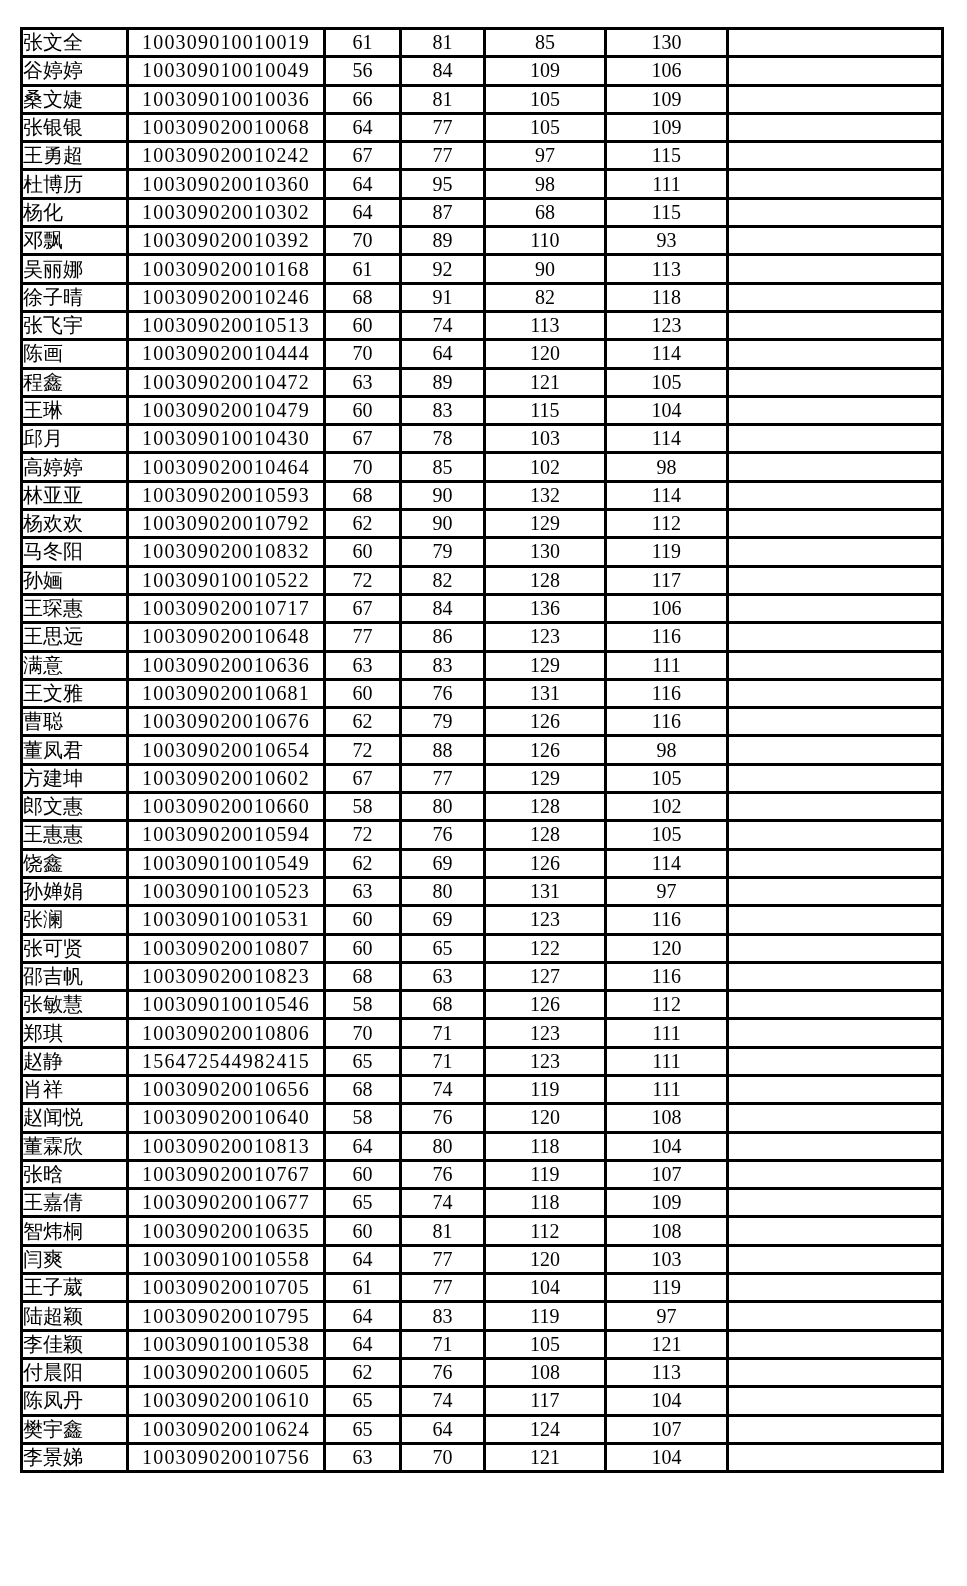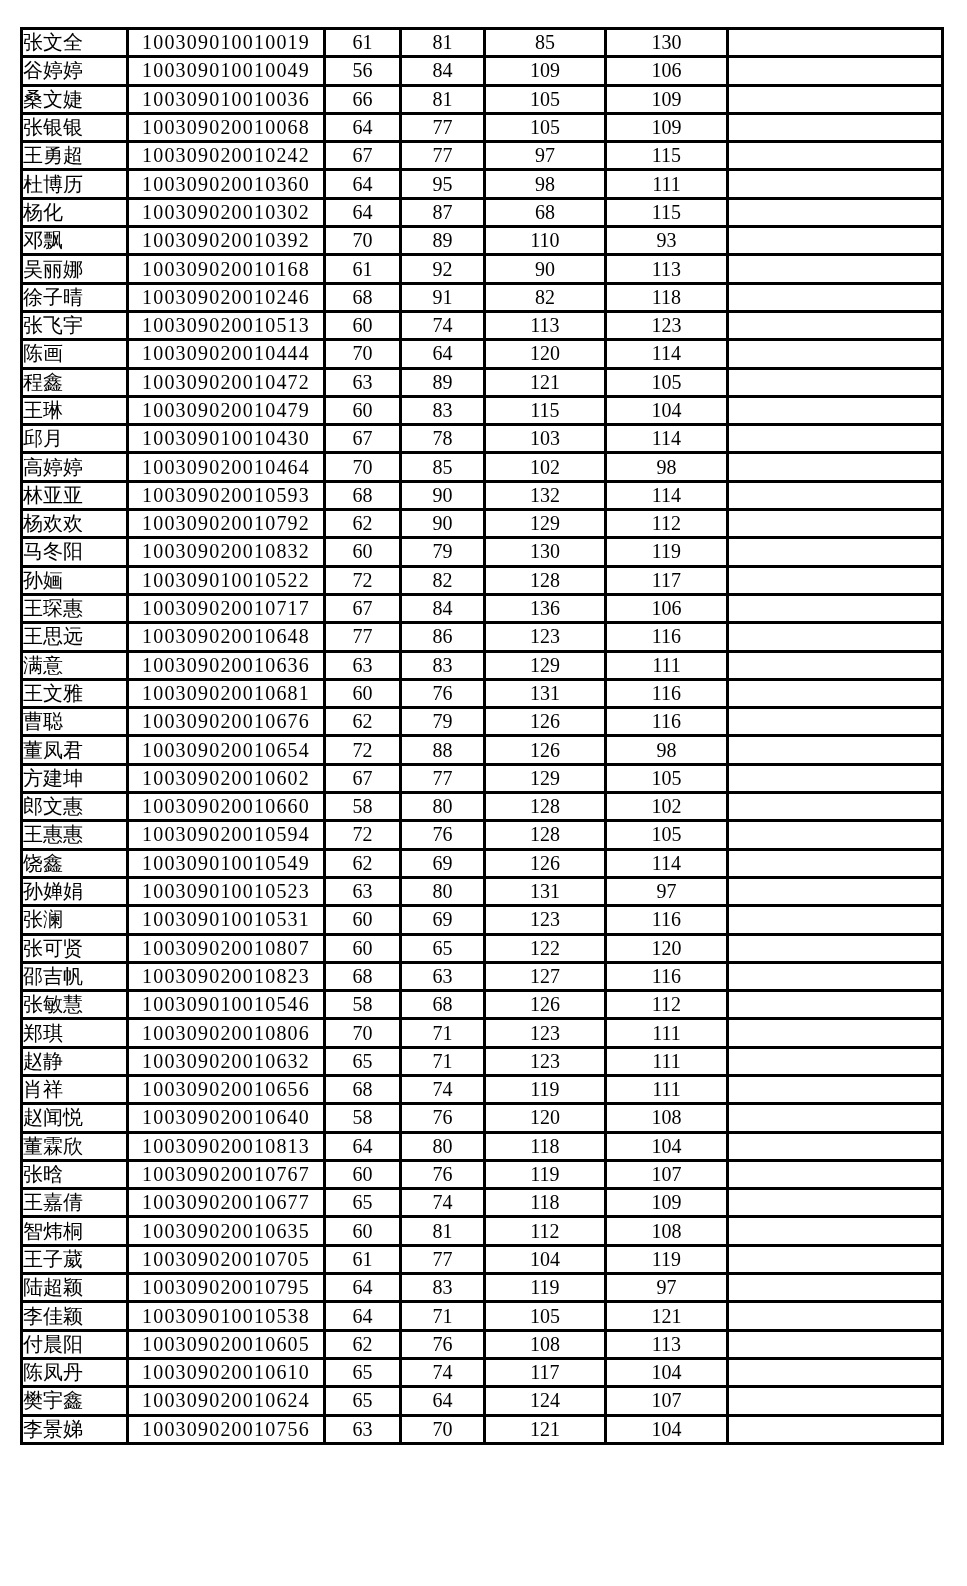--- a/index.html
+++ b/index.html
@@ -389,21 +389,21 @@
           <td class="c-name">郑琪</td>
           <td class="c-id">100309020010806</td>
           <td class="c-num">70</td>
           <td class="c-num">71</td>
           <td class="c-num">123</td>
           <td class="c-num">111</td>
           <td class="c-blank"></td>
         </tr>
         <tr>
           <td class="c-name">赵静</td>
-          <td class="c-id">100309020010632</td>
+          <td class="c-id">156472544982415</td>
           <td class="c-num">65</td>
           <td class="c-num">71</td>
           <td class="c-num">123</td>
           <td class="c-num">111</td>
           <td class="c-blank"></td>
         </tr>
         <tr>
           <td class="c-name">肖祥</td>
           <td class="c-id">100309020010656</td>
           <td class="c-num">68</td>
@@ -451,20 +451,29 @@
         <tr>
           <td class="c-name">智炜桐</td>
           <td class="c-id">100309020010635</td>
           <td class="c-num">60</td>
           <td class="c-num">81</td>
           <td class="c-num">112</td>
           <td class="c-num">108</td>
           <td class="c-blank"></td>
         </tr>
         <tr>
+          <td class="c-name">闫爽</td>
+          <td class="c-id">100309010010558</td>
+          <td class="c-num">64</td>
+          <td class="c-num">77</td>
+          <td class="c-num">120</td>
+          <td class="c-num">103</td>
+          <td class="c-blank"></td>
+        </tr>
+        <tr>
           <td class="c-name">王子葳</td>
           <td class="c-id">100309020010705</td>
           <td class="c-num">61</td>
           <td class="c-num">77</td>
           <td class="c-num">104</td>
           <td class="c-num">119</td>
           <td class="c-blank"></td>
         </tr>
         <tr>
           <td class="c-name">陆超颖</td>

